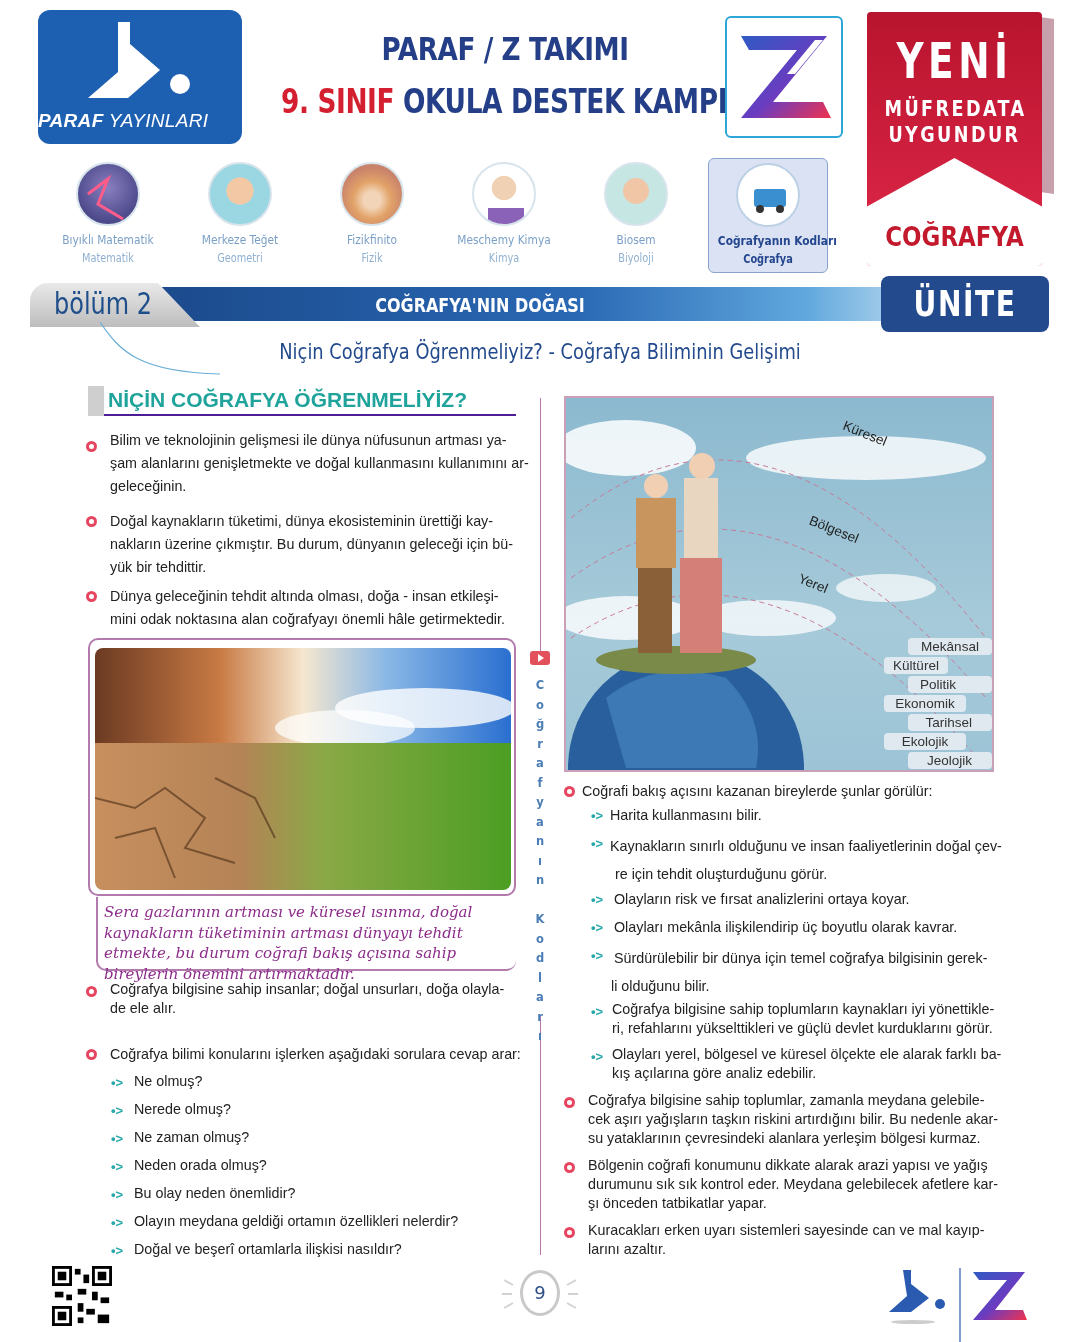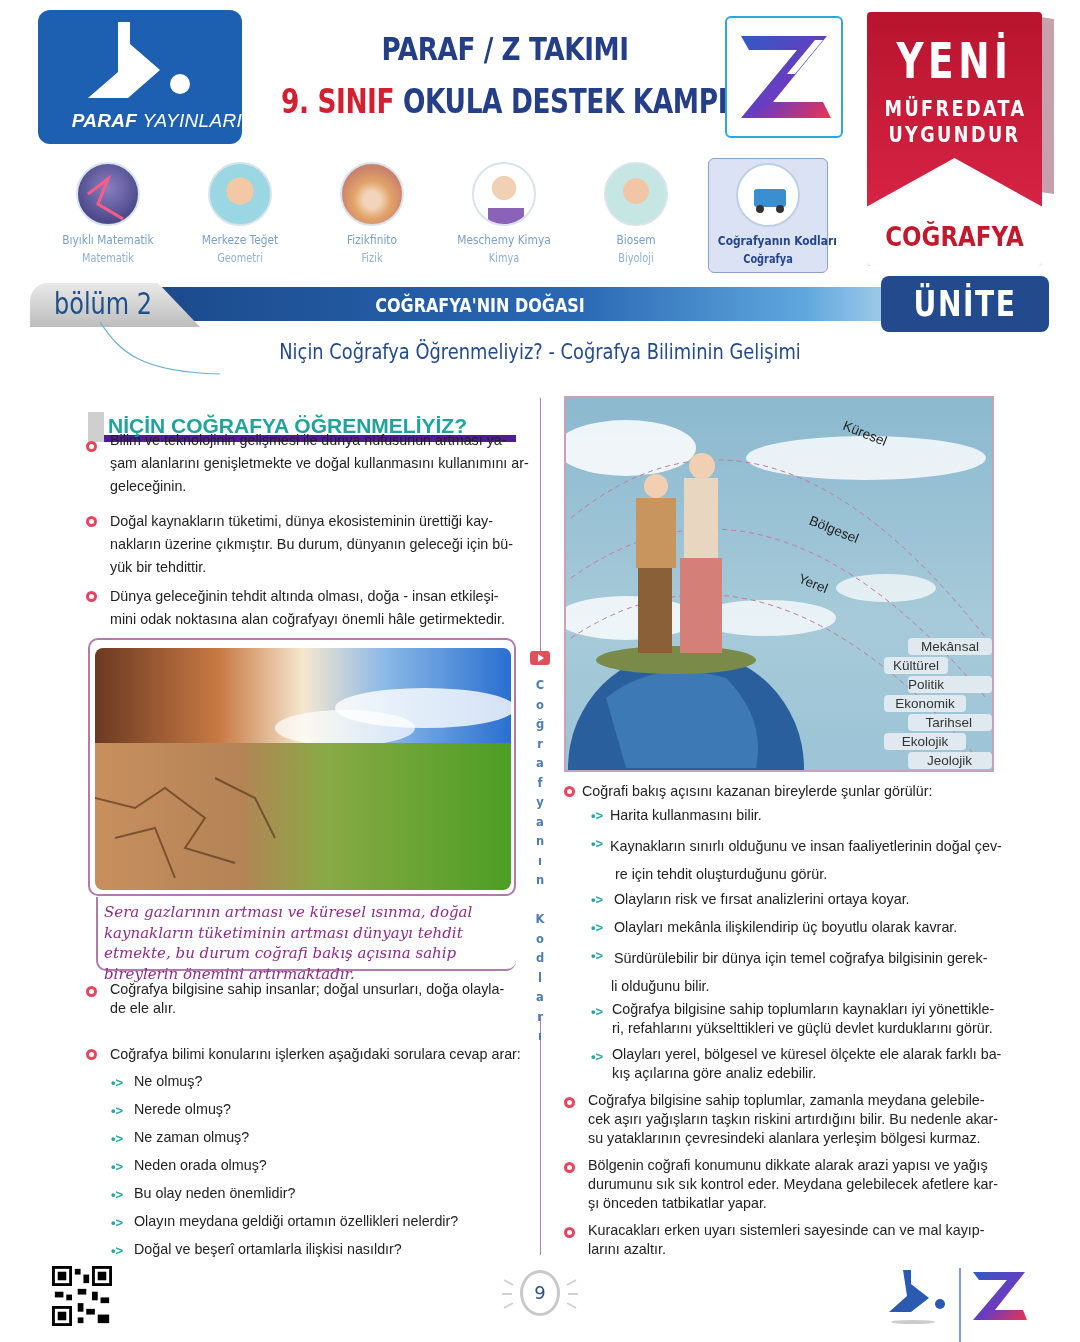--- a/index.html
+++ b/index.html
@@ -2,21 +2,21 @@
 <html><head>
 <meta charset="utf-8">
 <style>
 *{box-sizing:border-box;margin:0;padding:0}
 html,body{width:1080px;height:1342px;background:#fff;overflow:hidden}
 body{position:relative;font-family:"Liberation Sans",sans-serif;color:#222}
 .abs{position:absolute}
 
 .paraf-logo{left:38px;top:10px;width:204px;height:134px;background:#1d5fb0;border-radius:12px}
 .paraf-logo svg{position:absolute;left:50px;top:12px}
-.paraf-logo .pl-text{position:absolute;left:0;right:0;bottom:12px;text-align:right;color:#fff;font-size:19px;font-style:italic;letter-spacing:.3px}
+.paraf-logo .pl-text{position:absolute;left:0;right:0;bottom:12px;text-align:left;color:#fff;font-size:19px;font-style:italic;letter-spacing:.3px}
 .paraf-logo .pl-text b{font-weight:900}
 .title1{left:300px;top:30px;width:410px;text-align:center;font-family:"DejaVu Sans",sans-serif;font-weight:bold;font-size:32px;color:#243f87;letter-spacing:-.5px;transform:scaleX(.82);transform-origin:center}
 .title2{left:230px;top:82px;width:510px;text-align:center;font-family:"DejaVu Sans",sans-serif;font-weight:bold;font-size:33px;color:#243f87;letter-spacing:-.5px;transform:scaleX(.8);transform-origin:center;white-space:nowrap}
 .title2 .red{color:#d31f2f}
 .z-logo{left:725px;top:16px;width:118px;height:122px;border:2px solid #2fa6d8;border-radius:6px;background:#fff}
 .banner{left:867px;top:12px;width:175px;height:254px}
 .banner .ribbon{position:absolute;left:0;top:0;width:175px;height:254px;background:linear-gradient(180deg,#b8142e,#e0284a);border-radius:4px;clip-path:none}
 .banner .fold{position:absolute;right:-12px;top:6px;width:14px;height:175px;background:#c8a0ac;transform:skewY(8deg)}
 .banner .b1{position:absolute;top:20px;left:0;right:0;text-align:center;color:#fff;font-family:"DejaVu Sans",sans-serif;font-weight:bold;font-size:50px;letter-spacing:6px;transform:scaleX(.75)}
 .banner .b2{position:absolute;top:84px;left:0;right:0;text-align:center;color:#fff;font-family:"DejaVu Sans",sans-serif;font-weight:bold;font-size:22px;letter-spacing:3px;transform:scaleX(.8);line-height:26px}
@@ -34,21 +34,21 @@
 .sec-bar{left:30px;top:283px;width:880px;height:44px}
 .sec-grey{position:absolute;left:0;top:0;width:170px;height:44px;background:linear-gradient(180deg,#e9e9e9,#bdbdbd);clip-path:polygon(0 0,128px 0,170px 100%,0 100%);border-radius:18px 0 0 0}
 .bolum{position:absolute;left:24px;top:3px;font-family:"DejaVu Sans",sans-serif;font-size:30px;color:#1f4f8a;transform:scaleX(.8);transform-origin:left}
 .sec-blue{position:absolute;left:128px;top:4px;width:760px;height:34px;background:linear-gradient(90deg,#1b4a8c 0%,#2a68b4 55%,#5fa7dd 85%,#b8d8ee 100%);clip-path:polygon(0 0,100% 0,100% 100%,30px 100%)}
 .sec-title{position:absolute;left:300px;top:10px;width:300px;text-align:center;color:#fff;font-family:"DejaVu Sans",sans-serif;font-weight:bold;font-size:20px;transform:scaleX(.8)}
 .unite{left:881px;top:276px;width:168px;height:56px;background:#234a8d;border-radius:8px;color:#fff;font-family:"DejaVu Sans",sans-serif;font-weight:bold;font-size:36px;text-align:center;line-height:56px;transform-origin:center;letter-spacing:2px}
 .unite span{display:inline-block;transform:scaleX(.78)}
 .subtitle{left:160px;top:340px;width:760px;text-align:center;font-family:"DejaVu Sans",sans-serif;font-size:21px;color:#234a8d;transform:scaleX(.85)}
 .curve{left:100px;top:322px}
 
-.h-box{left:88px;top:412px;width:428px;height:30px;border-bottom:7px solid #4c1d95}
+.h-box{left:88px;top:386px;width:428px;height:30px;border-bottom:2px solid #4c1d95}
 .h-box .gb{position:absolute;left:0;top:0;width:16px;height:30px;background:#cfcfcf}
 .h-box .ht{position:absolute;left:20px;top:2px;color:#1fa39a;font-weight:bold;font-size:21px;white-space:nowrap}
 .para{font-size:14.3px;line-height:23px;color:#222;position:absolute}
 .bullet{position:absolute;width:11px;height:11px;border-radius:50%;background:#e64560}
 .bullet::after{content:"";position:absolute;left:3px;top:3px;width:5px;height:5px;border-radius:50%;background:#fff}
 .arrow{position:absolute;width:14px;height:12px;color:#27a7a9;font-size:13px;font-weight:bold;line-height:12px}
 .li-txt{font-size:14.3px;color:#222;position:absolute;white-space:nowrap}
 .img-frame{left:88px;top:638px;width:428px;height:258px;border:2px solid #b27aad;border-radius:10px}
 .dry-img{left:95px;top:648px;width:416px;height:242px;border-radius:8px;overflow:hidden}
 .caption-box{left:96px;top:897px;width:420px;height:74px;border:2px solid #b27aad;border-top:none;border-radius:0 0 10px 10px;border-right:none}
@@ -280,21 +280,21 @@
     <rect x="118" y="80" width="34" height="80" fill="#e8d6c0"></rect>
     <rect x="114" y="160" width="42" height="95" fill="#d47f78"></rect>
     <circle cx="90" cy="88" r="12" fill="#f1cfb2"></circle>
     <circle cx="136" cy="68" r="13" fill="#f1cfb2"></circle>
   </svg>
   <div class="arc-label" style="left:276px;top:28px;transform:rotate(22deg)">Küresel</div>
   <div class="arc-label" style="left:242px;top:124px;transform:rotate(22deg)">Bölgesel</div>
   <div class="arc-label" style="left:232px;top:178px;transform:rotate(22deg)">Yerel</div>
   <div class="tag" style="left:342px;top:240px;width:84px">Mekânsal</div>
   <div class="tag" style="left:318px;top:259px;width:64px">Kültürel</div>
-  <div class="tag" style="left:342px;top:278px;width:84px;text-align:left;padding-right:24px">Politik</div>
+  <div class="tag" style="left:342px;top:278px;width:84px;text-align:center;padding-right:24px">Politik</div>
   <div class="tag" style="left:318px;top:297px;width:82px">Ekonomik</div>
   <div class="tag" style="left:342px;top:316px;width:84px;text-align:right;padding-right:20px">Tarihsel</div>
   <div class="tag" style="left:318px;top:335px;width:82px">Ekolojik</div>
   <div class="tag" style="left:342px;top:354px;width:84px;text-align:right;padding-right:20px">Jeolojik</div>
 </div>
 
 <span class="bullet" style="left:564px;top:786px"></span>
 <div class="para" style="left:582px;top:780px">Coğrafi bakış açısını kazanan bireylerde şunlar görülür:</div>
 
 <span class="arrow" style="left:591px;top:810px">•&gt;</span>

